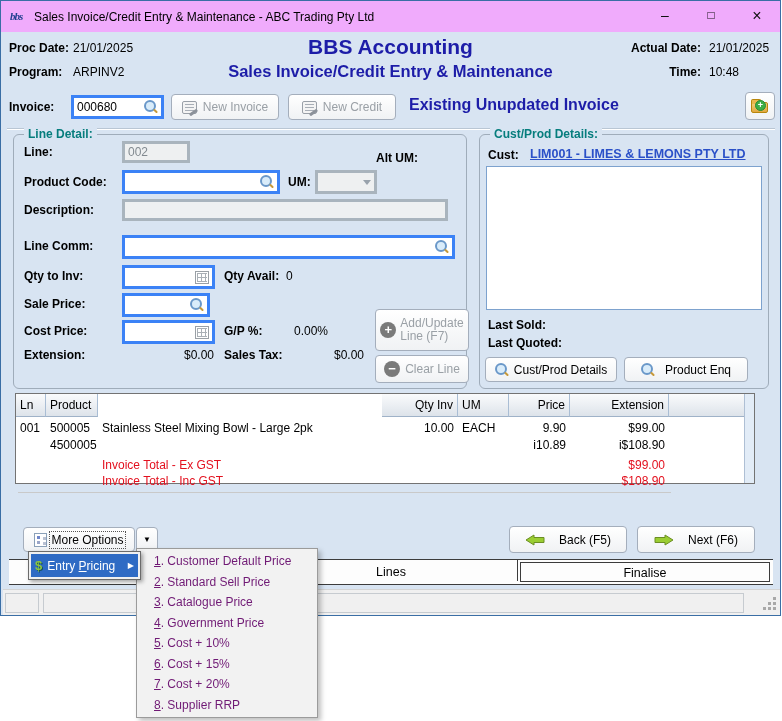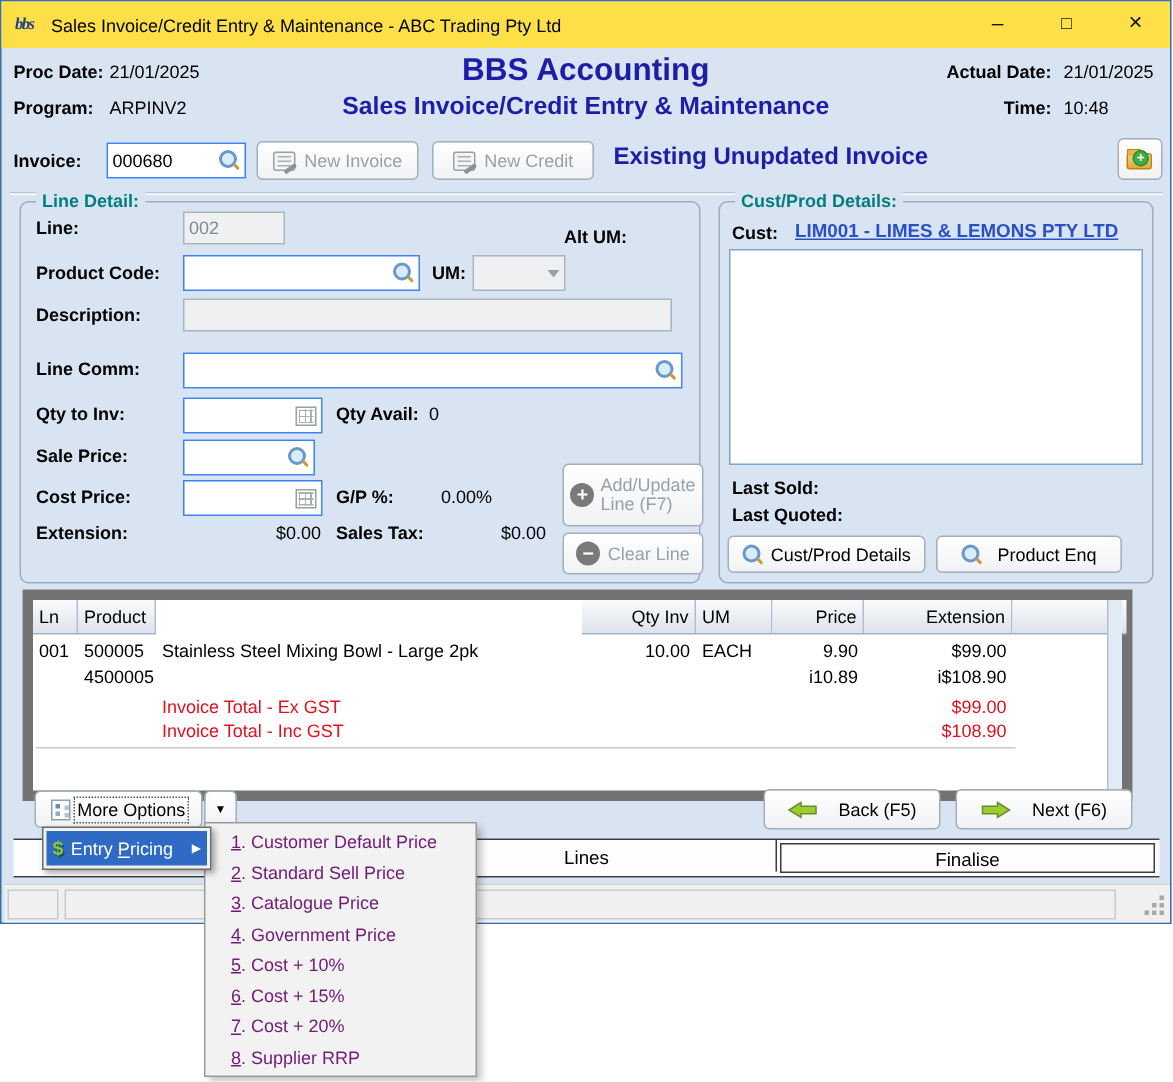--- a/index.html
+++ b/index.html
@@ -1,30 +1,30 @@
 <!DOCTYPE html>
 <html><head>
 <meta charset="utf-8">
 <style>
   * { margin:0; padding:0; box-sizing:border-box; }
   body { background:#ffffff; font-family:"Liberation Sans", sans-serif; }
   .canvas { position:relative; width:782px; height:721px; background:#ffffff; overflow:hidden; }
   .window { position:absolute; left:0; top:0; width:781px; height:616px; border:1px solid #3a6ea5; background:#d8e4f2; }
   
-  .titlebar { position:absolute; left:0; top:0; right:0; height:31px; background:#fde047; display:flex; align-items:center; }
+  .titlebar { position:absolute; left:0; top:0; right:0; height:31px; background:#f0abfc; display:flex; align-items:center; }
   .app-ico { width:20px; height:18px; margin-left:9px; font:italic bold 11px/16px "Liberation Serif", serif; color:#1f3f8f; letter-spacing:-1px; }
   .wtitle { font-size:12px; color:#000; margin-left:4px; }
   .winbtns { margin-left:auto; display:flex; height:31px; }
   .winbtn { width:46px; height:31px; text-align:center; line-height:29px; font-size:14px; color:#111; }
   
   .lbl { position:absolute; font-size:12px; font-weight:bold; color:#000; white-space:nowrap; }
   .val { position:absolute; font-size:12px; color:#000; white-space:nowrap; }
   .navy { color:#1d1da8; }
   .teal { color:#067d7d; }
-  .field { position:absolute; display:flex; align-items:center; background:#fff; border:1px solid #3b82f6; padding:0 3px; }
+  .field { position:absolute; display:flex; align-items:center; background:#fff; border:3px solid #3b82f6; padding:0 3px; }
   .field.dis { background:#eef0f1; border-color:#a9b4bd; }
   .fld-in { flex:1; min-width:0; border:none; outline:none; background:transparent; font-family:"Liberation Sans",sans-serif; font-size:12px; color:#000; }
   .fld-in:disabled { color:#7e8априcolor:#7e868c; }
   .fld-in.gray { color:#828a90; }
   
   .mag { position:relative; width:14px; height:14px; flex:0 0 14px; }
   .mag::before { content:""; position:absolute; left:0; top:0; width:8px; height:8px; border:2px solid #6a98c9; border-radius:50%; background:#d9ecfa; }
   .mag::after { content:""; position:absolute; left:9px; top:10px; width:5px; height:2px; background:#c79a3a; transform:rotate(45deg); border-radius:1px; }
   .calc { position:relative; width:14px; height:13px; flex:0 0 14px; border:1px solid #9aa0a6; background:#fff; }
   .calc::before { content:""; position:absolute; inset:1px; background:
@@ -38,21 +38,21 @@
   .btn.dis { color:#9aa0a6; }
   .circle-ico { width:16px; height:16px; border-radius:50%; background:#7a7a7a; color:#fff; font:bold 13px/15px "Liberation Sans",sans-serif; text-align:center; flex:0 0 16px; }
   .folder-btn { position:absolute; width:30px; height:28px; border:1px solid #a4aebc; border-radius:4px; background:linear-gradient(#ffffff,#f0f2f4); }
   .folder { position:absolute; left:5px; top:9px; width:17px; height:11px; background:linear-gradient(#f3cf7a,#e0a83f); border:1px solid #b8860b; border-radius:2px; }
   .folder::before { content:""; position:absolute; left:-1px; top:-4px; width:8px; height:4px; background:#e8b64c; border:1px solid #b8860b; border-bottom:none; border-radius:2px 2px 0 0; }
   .plus-badge { position:absolute; right:1px; bottom:1px; width:11px; height:11px; background:#3dae46; border:1px solid #2c8a34; border-radius:50%; color:#fff; font:bold 9px/9px "Liberation Sans",sans-serif; text-align:center; }
   .group { position:absolute; border:1px solid #9facba; border-radius:6px; }
   .gtitle { position:absolute; top:-8px; left:10px; background:#d8e4f2; padding:0 4px; font-size:12px; font-weight:bold; }
   .link { font-size:12.5px; font-weight:bold; color:#2a50c8; text-decoration:underline; white-space:nowrap; }
   
-  .tbl { position:absolute; left:14px; top:392px; width:740px; height:141px; background:#fff; border:7px solid #737373; font-size:12px; }
+  .tbl { position:absolute; left:14px; top:392px; width:740px; height:91px; background:#fff; border:1px solid #737373; font-size:12px; }
   .th { position:absolute; top:0; height:23px; line-height:22px; background:linear-gradient(#fafbfc,#dde3ea); border-right:1px solid #a9bdd4; border-bottom:1px solid #9fb2c8; padding:0 4px; color:#000; }
   .td { position:absolute; height:18px; line-height:18px; padding:0 4px; white-space:nowrap; overflow:hidden; }
   .rt { text-align:right; }
   .red { color:#e3101e; }
   .vsb { position:absolute; right:0; top:0; bottom:0; width:10px; background:#e2ecf7; border-left:1px solid #aebfd4; }
   .hline { position:absolute; left:2px; width:653px; height:1px; background:#c9c9c9; }
   
   .form-ico { position:relative; width:13px; height:14px; background:#fff; border:1px solid #8aa0b8; flex:0 0 13px; }
   .form-ico::before { content:""; position:absolute; left:2px; top:2px; width:3px; height:3px; background:#6f86c9; box-shadow:0 5px 0 #9aa6c9, 6px 1px 0 #b9c1d2, 6px 6px 0 #b9c1d2; }
   .focus-txt { outline:1px dotted #555; outline-offset:1px; }

